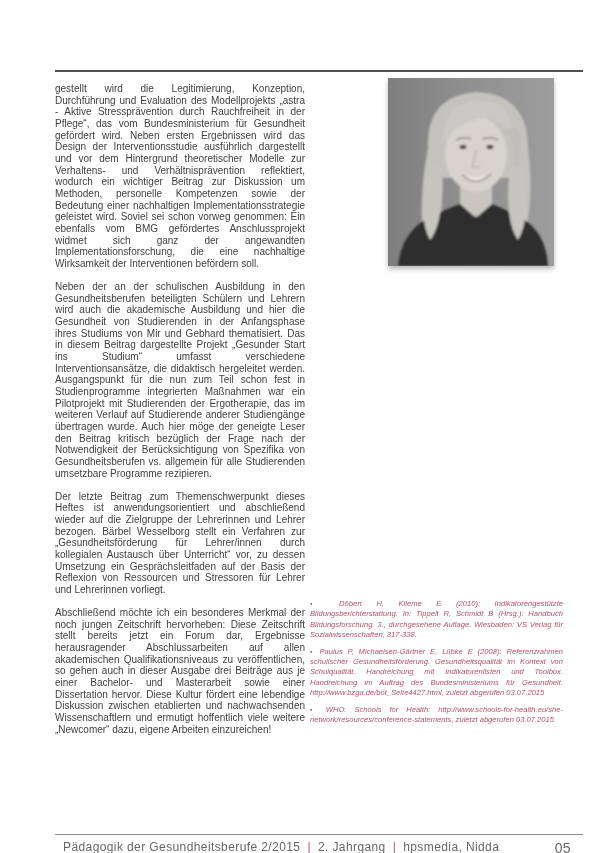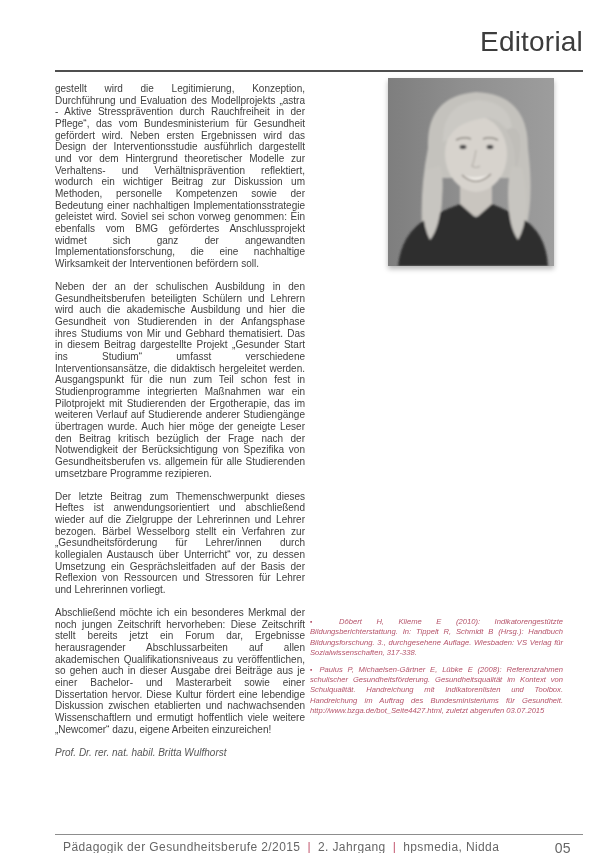--- a/index.html
+++ b/index.html
@@ -30,21 +30,21 @@
     font-style:italic;color:#575757;margin-top:17px;
   }
   
   .photo{
     position:absolute;left:388px;top:78px;width:166px;height:188px;
     box-shadow:0 3px 5px rgba(0,0,0,.28);
   }
   .photo svg{display:block;}
   
   .refs{
-    position:absolute;left:310px;top:617px;width:253px;
+    position:absolute;left:310px;top:599px;width:253px;
   }
   .ref{
     font-size:7.6px;line-height:10.3px;font-style:italic;color:#b5536a;
     text-align:justify;margin:0 0 6.5px 0;
   }
   .ref::before{content:"▪ ";font-style:normal;font-size:6.5px;}
   
   .rule-bottom{
     position:absolute;left:55px;right:24px;top:834px;height:1px;background:#8d8d8d;
   }
@@ -55,29 +55,27 @@
   .footer-text .sep{color:#c2556d;margin:0 7px;}
   .page-number{
     position:absolute;right:36px;top:840px;font-size:14px;color:#666666;letter-spacing:.4px;
   }
 </style>
 </head>
 <body>
 
 <div class="page">
 
-  <div class="page-title">Editorial</div>
   <div class="rule-top"></div>
 
   <div class="body-col">
     <p>gestellt wird die Legitimierung, Konzeption, Durchführung und Evaluation des Modellprojekts „astra - Aktive Stressprävention durch Rauchfreiheit in der Pflege“, das vom Bundesministerium für Gesundheit gefördert wird. Neben ersten Ergebnissen wird das Design der Interventionsstudie ausführlich dargestellt und vor dem Hintergrund theoretischer Modelle zur Verhaltens- und Verhältnisprävention reflektiert, wodurch ein wichtiger Beitrag zur Diskussion um Methoden, personelle Kompetenzen sowie der Bedeutung einer nachhaltigen Implementationsstrategie geleistet wird. Soviel sei schon vorweg genommen: Ein ebenfalls vom BMG gefördertes Anschlussprojekt widmet sich ganz der angewandten Implementationsforschung, die eine nachhaltige Wirksamkeit der Interventionen befördern soll.</p>
     <p>Neben der an der schulischen Ausbildung in den Gesundheitsberufen beteiligten Schülern und Lehrern wird auch die akademische Ausbildung und hier die Gesundheit von Studierenden in der Anfangsphase ihres Studiums von Mir und Gebhard thematisiert. Das in diesem Beitrag dargestellte Projekt „Gesunder Start ins Studium“ umfasst verschiedene Interventionsansätze, die didaktisch hergeleitet werden. Ausgangspunkt für die nun zum Teil schon fest in Studienprogramme integrierten Maßnahmen war ein Pilotprojekt mit Studierenden der Ergotherapie, das im weiteren Verlauf auf Studierende anderer Studiengänge übertragen wurde. Auch hier möge der geneigte Leser den Beitrag kritisch bezüglich der Frage nach der Notwendigkeit der Berücksichtigung von Spezifika von Gesundheitsberufen vs. allgemein für alle Studierenden umsetzbare Programme rezipieren.</p>
     <p>Der letzte Beitrag zum Themenschwerpunkt dieses Heftes ist anwendungsorientiert und abschließend wieder auf die Zielgruppe der Lehrerinnen und Lehrer bezogen. Bärbel Wesselborg stellt ein Verfahren zur „Gesundheitsförderung für Lehrer/innen durch kollegialen Austausch über Unterricht“ vor, zu dessen Umsetzung ein Gesprächsleitfaden auf der Basis der Reflexion von Ressourcen und Stressoren für Lehrer und Lehrerinnen vorliegt.</p>
     <p>Abschließend möchte ich ein besonderes Merkmal der noch jungen Zeitschrift hervorheben: Diese Zeitschrift stellt bereits jetzt ein Forum dar, Ergebnisse herausragender Abschlussarbeiten auf allen akademischen Qualifikationsniveaus zu veröffentlichen, so gehen auch in dieser Ausgabe drei Beiträge aus je einer Bachelor- und Masterarbeit sowie einer Dissertation hervor. Diese Kultur fördert eine lebendige Diskussion zwischen etablierten und nachwachsenden Wissenschaftlern und ermutigt hoffentlich viele weitere „Newcomer“ dazu, eigene Arbeiten einzureichen!</p>
-    <p class="signature">Prof. Dr. rer. nat. habil. Britta Wulfhorst</p>
   </div>
 
   <div class="photo" role="img" aria-label="Grayscale portrait photo of a smiling woman with shoulder-length light hair wearing a dark top">
     <svg width="166" height="188" viewBox="0 0 166 188" xmlns="http://www.w3.org/2000/svg">
       <defs>
         <linearGradient id="bgGrad" x1="0" y1="0" x2="1" y2="0">
           <stop offset="0" stop-color="#7e7e7e"></stop>
           <stop offset="0.45" stop-color="#8f8f8f"></stop>
           <stop offset="1" stop-color="#9d9d9d"></stop>
         </linearGradient>
@@ -112,20 +110,21 @@
 
         <path d="M38,92 Q30,140 42,162 Q52,150 54,118 Q56,100 52,88 Z" fill="#c7c5c0"></path>
         <path d="M134,90 Q144,138 130,162 Q120,148 120,116 Q120,98 124,88 Z" fill="#c7c5c0"></path>
       </g>
     </svg>
   </div>
 
   <div class="refs">
     <p class="ref">Döbert H, Klieme E (2010): Indikatorengestützte Bildungsberichterstattung. In: Tippelt R, Schmidt B (Hrsg.): Handbuch Bildungsforschung. 3., durchgesehene Auflage. Wiesbaden: VS Verlag für Sozialwissenschaften, 317-338.</p>
     <p class="ref">Paulus P, Michaelsen-Gärtner E, Lübke E (2008): Referenzrahmen schulischer Gesundheitsförderung. Gesundheitsqualität im Kontext von Schulqualität. Handreichung mit Indikatorenlisten und Toolbox. Handreichung im Auftrag des Bundesministeriums für Gesundheit. http://www.bzga.de/bot_Seite4427.html, zuletzt abgerufen 03.07.2015</p>
+    <p class="ref">WHO: Schools for Health: http://www.schools-for-health.eu/she-network/resources/conference-statements, zuletzt abgerufen 03.07.2015</p>
   </div>
 
   <div class="rule-bottom"></div>
   <div class="footer-text">
     <span>Pädagogik der Gesundheitsberufe 2/2015</span><span class="sep">|</span><span>2. Jahrgang</span><span class="sep">|</span><span>hpsmedia, Nidda</span>
   </div>
   <div class="page-number">05</div>
 
 </div>
 

